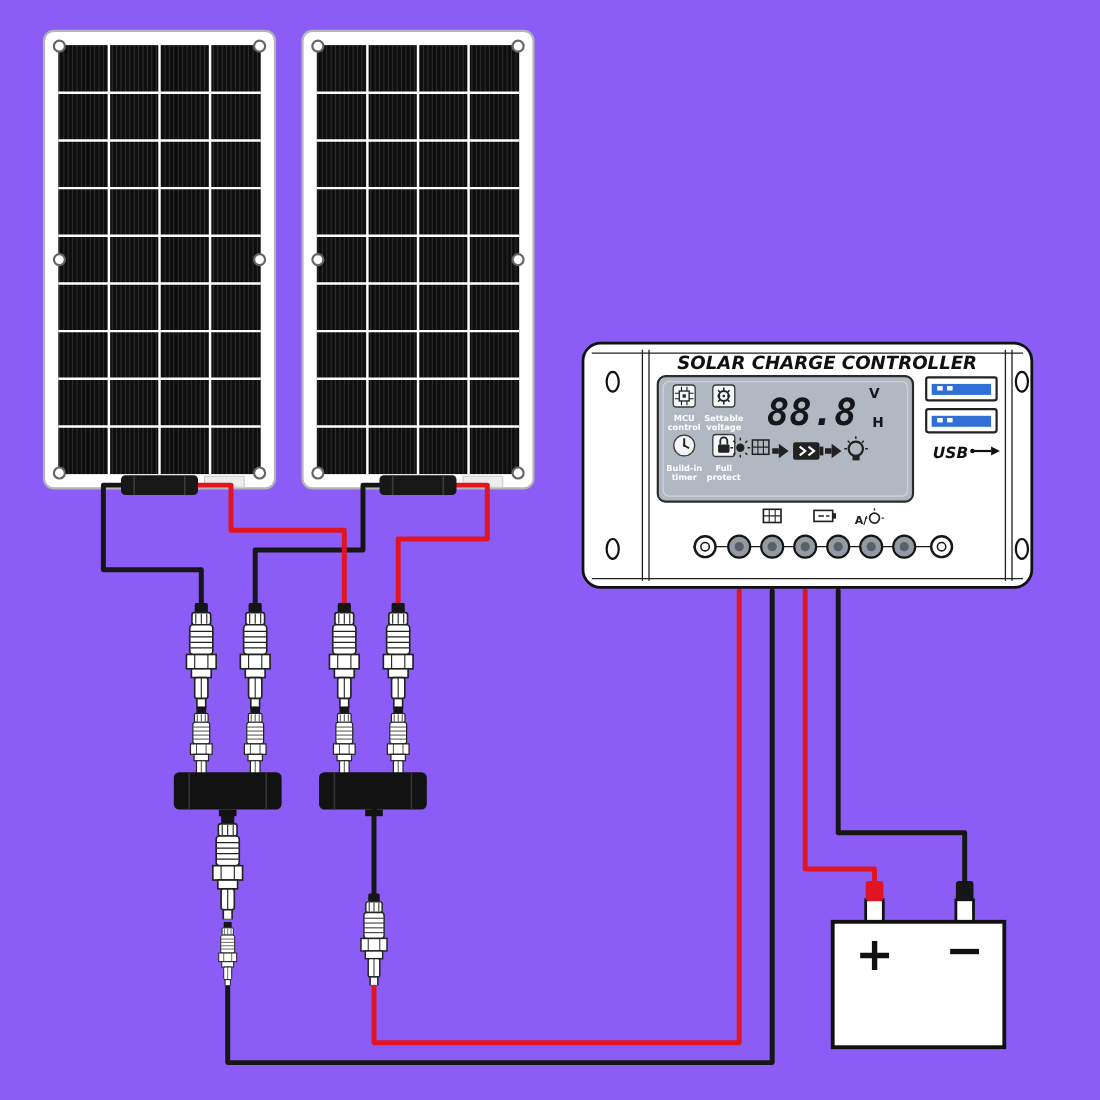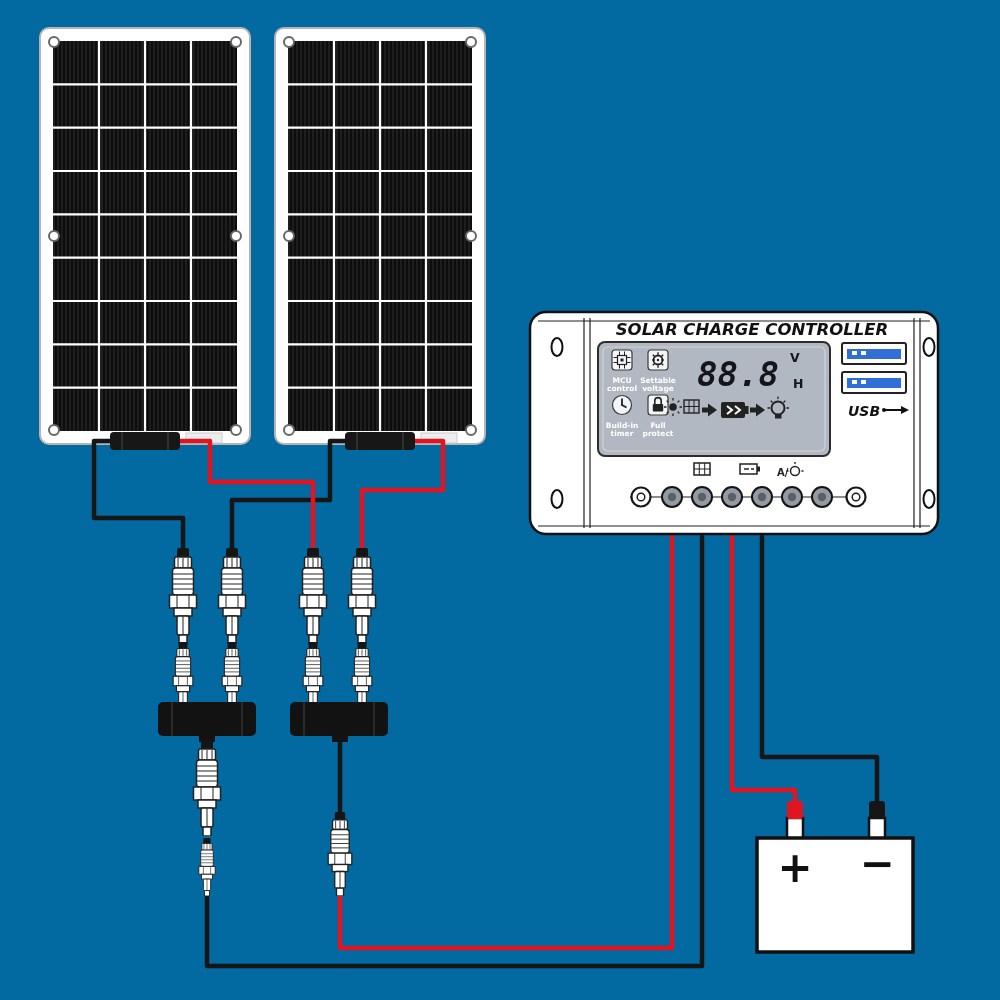--- a/index.html
+++ b/index.html
@@ -1,16 +1,16 @@
 <!DOCTYPE html>
 <html><head>
 <meta charset="utf-8">
 <style>
   html,body{margin:0;padding:0;background:#ffffff}
-  .stage{position:relative;width:1000px;height:1000px;background:#0369a1;font-family:"DejaVu Sans",sans-serif;overflow:hidden}
+  .stage{position:relative;width:1000px;height:1000px;background:#8b5cf6;font-family:"DejaVu Sans",sans-serif;overflow:hidden}
   svg{display:block}
   text{font-family:"DejaVu Sans",sans-serif}
   .title-text{font-weight:bold;font-style:italic;font-size:16.5px;fill:#111}
   .seg{font-family:"DejaVu Sans Mono",monospace;font-weight:bold;font-style:italic;font-size:34px;fill:#14161a}
   .unit{font-weight:bold;font-size:12.5px;fill:#14161a}
   .feat{font-size:7.5px;font-weight:bold;fill:#ffffff}
   .usb-text{font-weight:bold;font-style:italic;font-size:14px;fill:#111}
   .load-text{font-weight:bold;font-size:10px;fill:#222}
   .batt-sign{font-weight:bold;font-size:42px;fill:#111}
 </style>

